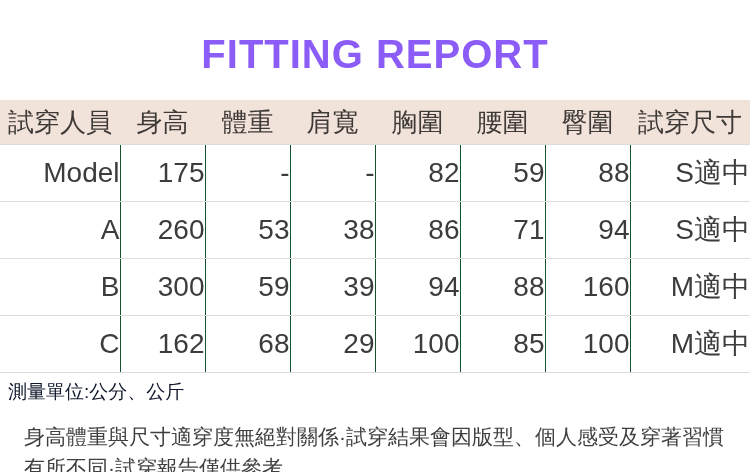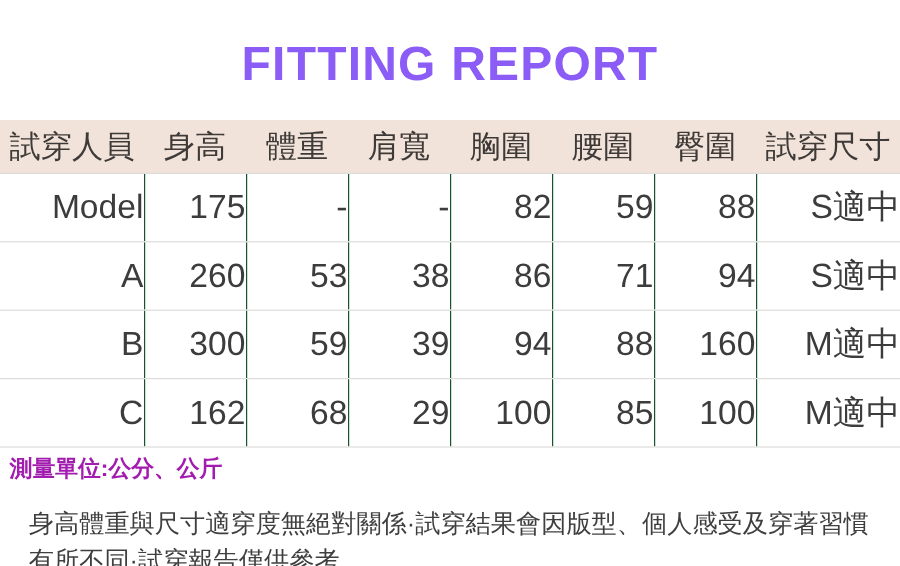--- a/index.html
+++ b/index.html
@@ -62,22 +62,21 @@
     border-left: 1px solid #14532d;
   }
   td.size-cell { font-size: 26px; }
   .notes {
     padding: 5px 8px 0 8px;
   }
   .unit-note {
     margin: 0 0 6px 0;
     font-size: 19px;
     line-height: 27px;
-    color: #a21caf;
-    font-weight: bold;
+    color: #0f172a;
   }
   .disclaimer-note {
     margin: 16px;
     font-size: 21px;
     line-height: 31px;
     color: #3f3f3f;
   }
 </style>
 </head>
 <body>

